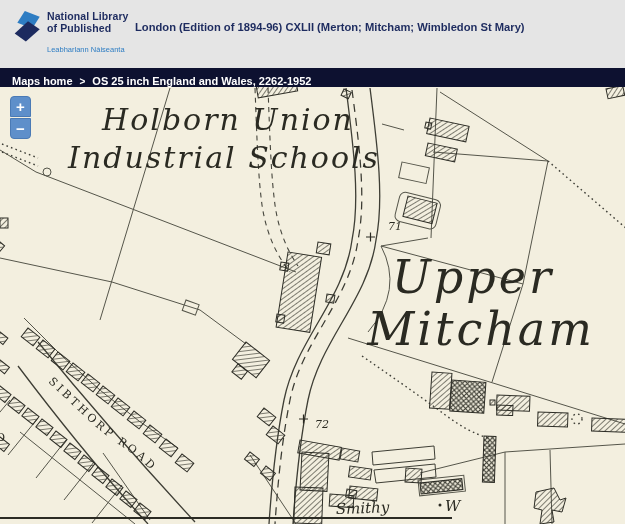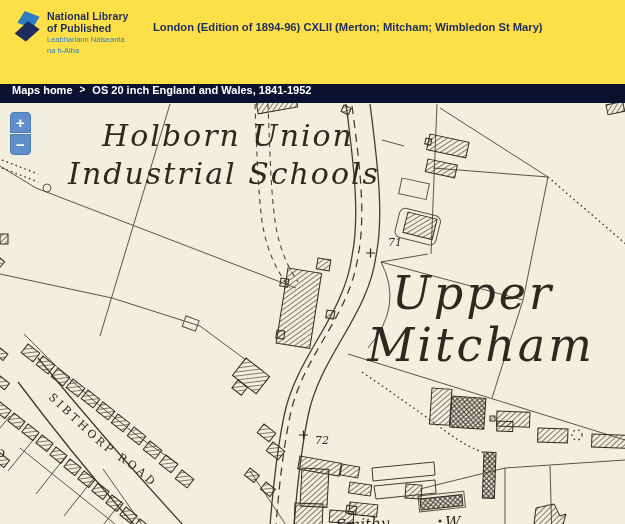--- a/index.html
+++ b/index.html
@@ -4,30 +4,30 @@
 <style>
   :root{
     --navy_text:#1d2b5f; --gaelic_blue:#2e7dc3; --nav_bar_bg:#0d1130;
     --zoom_button:#5e8fca; --map_paper:#f3efdf; --map_ink:#3a3a32;
   }
   *{box-sizing:border-box;margin:0;padding:0}
   body{width:625px;height:524px;font-family:"Liberation Sans",sans-serif;background:#fff;overflow:hidden}
   .page{width:625px;height:524px;display:flex;flex-direction:column}
 
   
-  header{height:84px;background:#fde047;display:flex;align-items:flex-start;flex:0 0 auto}
+  header{height:68px;background:#e5e5e5;display:flex;align-items:flex-start;flex:0 0 auto}
   .logo{display:flex;margin:11px 0 0 14px;width:121px;cursor:pointer}
   .logo-icon{flex:0 0 auto;margin-right:5px}
   .logo-text .org{color:var(--navy_text);font-weight:bold;font-size:10.5px;line-height:11.5px;letter-spacing:.1px}
-  .logo-text .gaelic{color:var(--gaelic_blue);font-size:7.5px;line-height:8.5px;margin-top:2px}
-  .title-block{margin:10px 0 0 0;padding-left:0;position:absolute;left:153px;top:0;padding-top:10px}
+  .logo-text .gaelic{color:var(--gaelic_blue);font-size:7.5px;line-height:8.5px;margin-top:12px}
+  .title-block{margin:10px 0 0 0;padding-left:0;position:absolute;left:135px;top:0;padding-top:10px}
   .title-block div{color:var(--navy_text);font-weight:bold;font-size:11.2px;line-height:15px}
 
   
-  nav{height:19px;background:var(--nav_bar_bg);color:#fff;display:flex;align-items:flex-start;
+  nav{height:19px;background:var(--nav_bar_bg);color:#fff;display:flex;align-items:flex-end;
       font-size:11px;font-weight:bold;padding-left:12px;flex:0 0 auto}
   nav a{color:#fff;text-decoration:none;cursor:pointer}
   nav .sep{margin:0 7px;font-size:10px}
 
   
   .map-viewport{position:relative;flex:1 1 auto;height:437px;background:var(--map_paper);cursor:grab;overflow:hidden}
   .map-viewport svg{display:block}
   .zoom-controls{position:absolute;left:10px;top:9px;width:21px}
   .zoom-controls button{display:block;width:21px;height:21px;border:1px solid #4a7ab5;background:var(--zoom_button);
       color:#fff;font-size:15px;font-weight:bold;line-height:17px;text-align:center;cursor:pointer;padding:0;
@@ -72,21 +72,21 @@
       </div>
     </div>
     <div class="title-block">
       <div>London (Edition of 1894-96) CXLII (Merton; Mitcham; Wimbledon St Mary)</div>
     </div>
   </header>
 
   <nav>
     <a>Maps home</a>
     <span class="sep">&gt;</span>
-    <a>OS 20 inch England and Wales, 1841-1952</a>
+    <a>OS 25 inch England and Wales, 2262-1952</a>
   </nav>
 
   <div class="map-viewport">
     <svg width="625" height="437" viewBox="0 87 625 437">
       <defs>
         <pattern id="hatch" width="4" height="4" patternUnits="userSpaceOnUse" patternTransform="rotate(45)">
           <line x1="0" y1="0" x2="0" y2="4" stroke="#3b3b32" stroke-width="1.3"></line>
         </pattern>
         <pattern id="xhatch" width="5" height="5" patternUnits="userSpaceOnUse">
           <path d="M0,0 L5,5 M5,0 L0,5" stroke="#3b3b32" stroke-width="1.1"></path>

